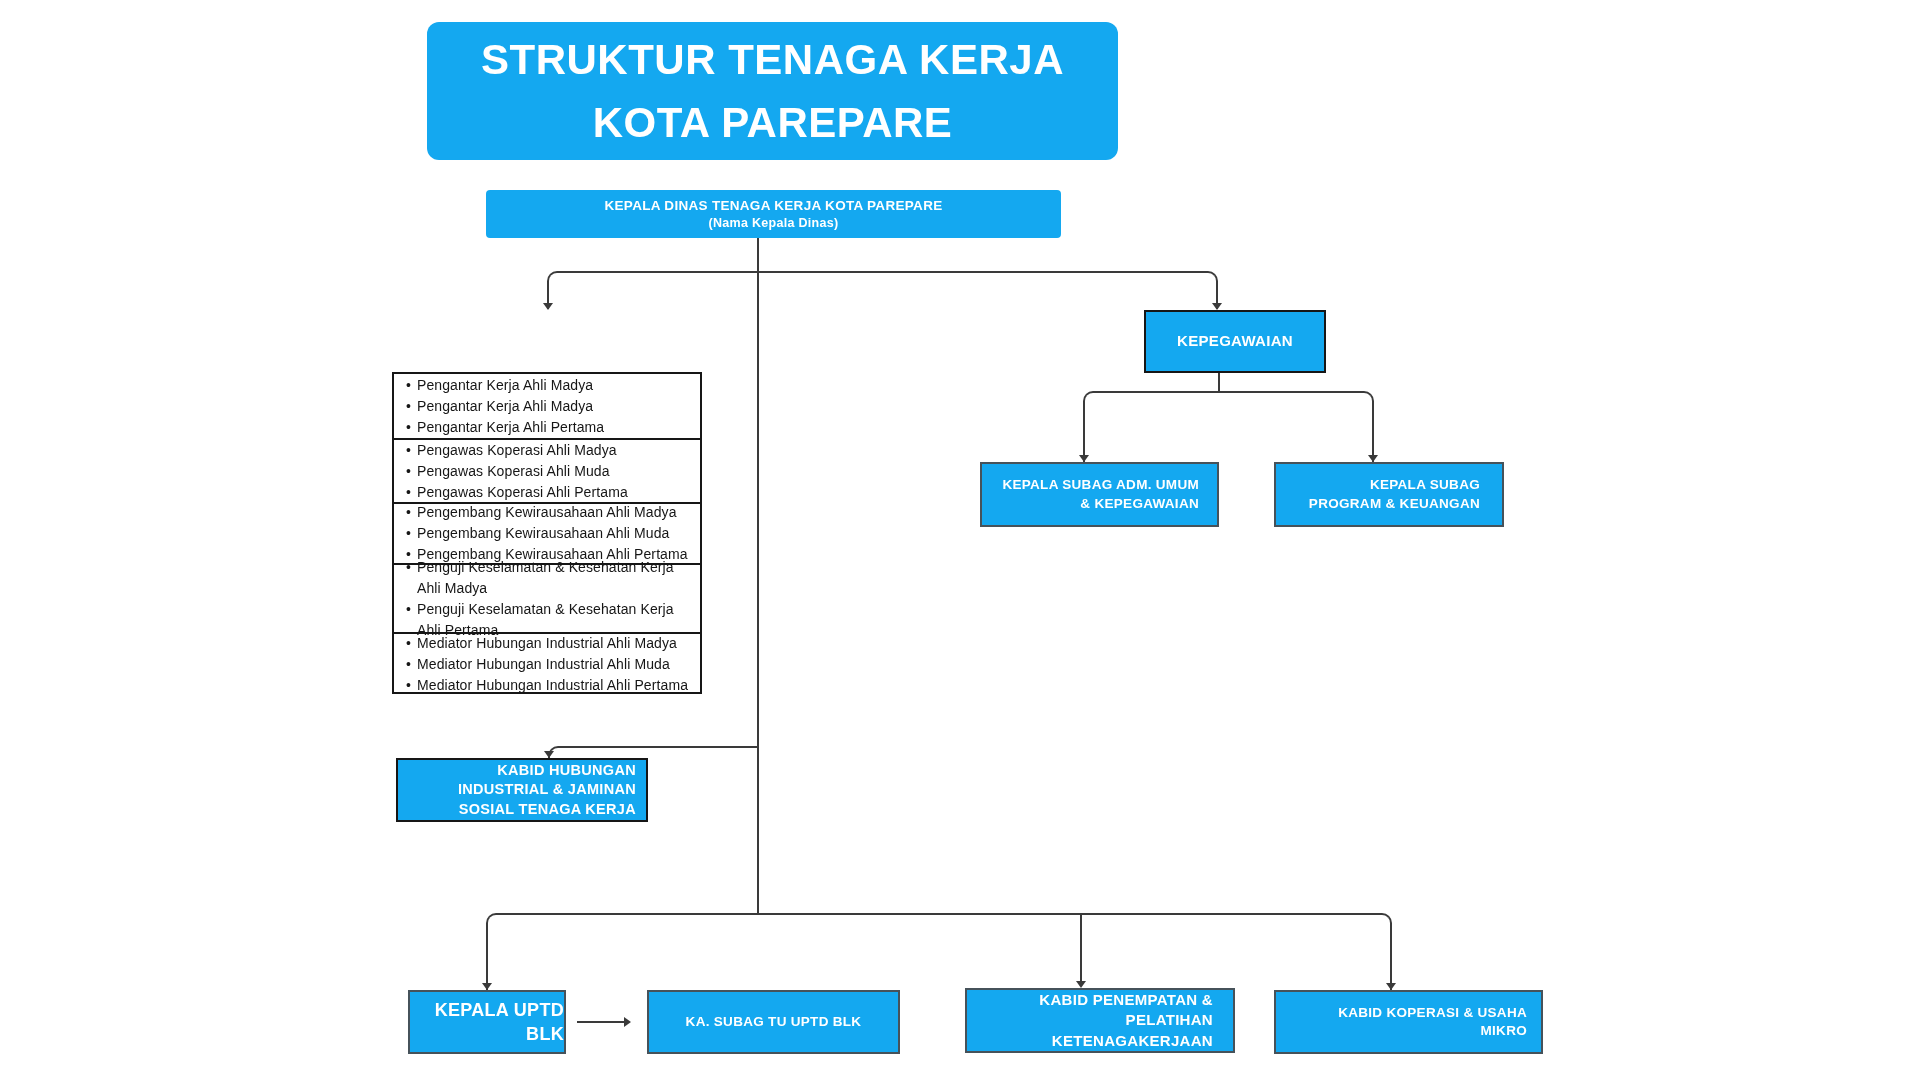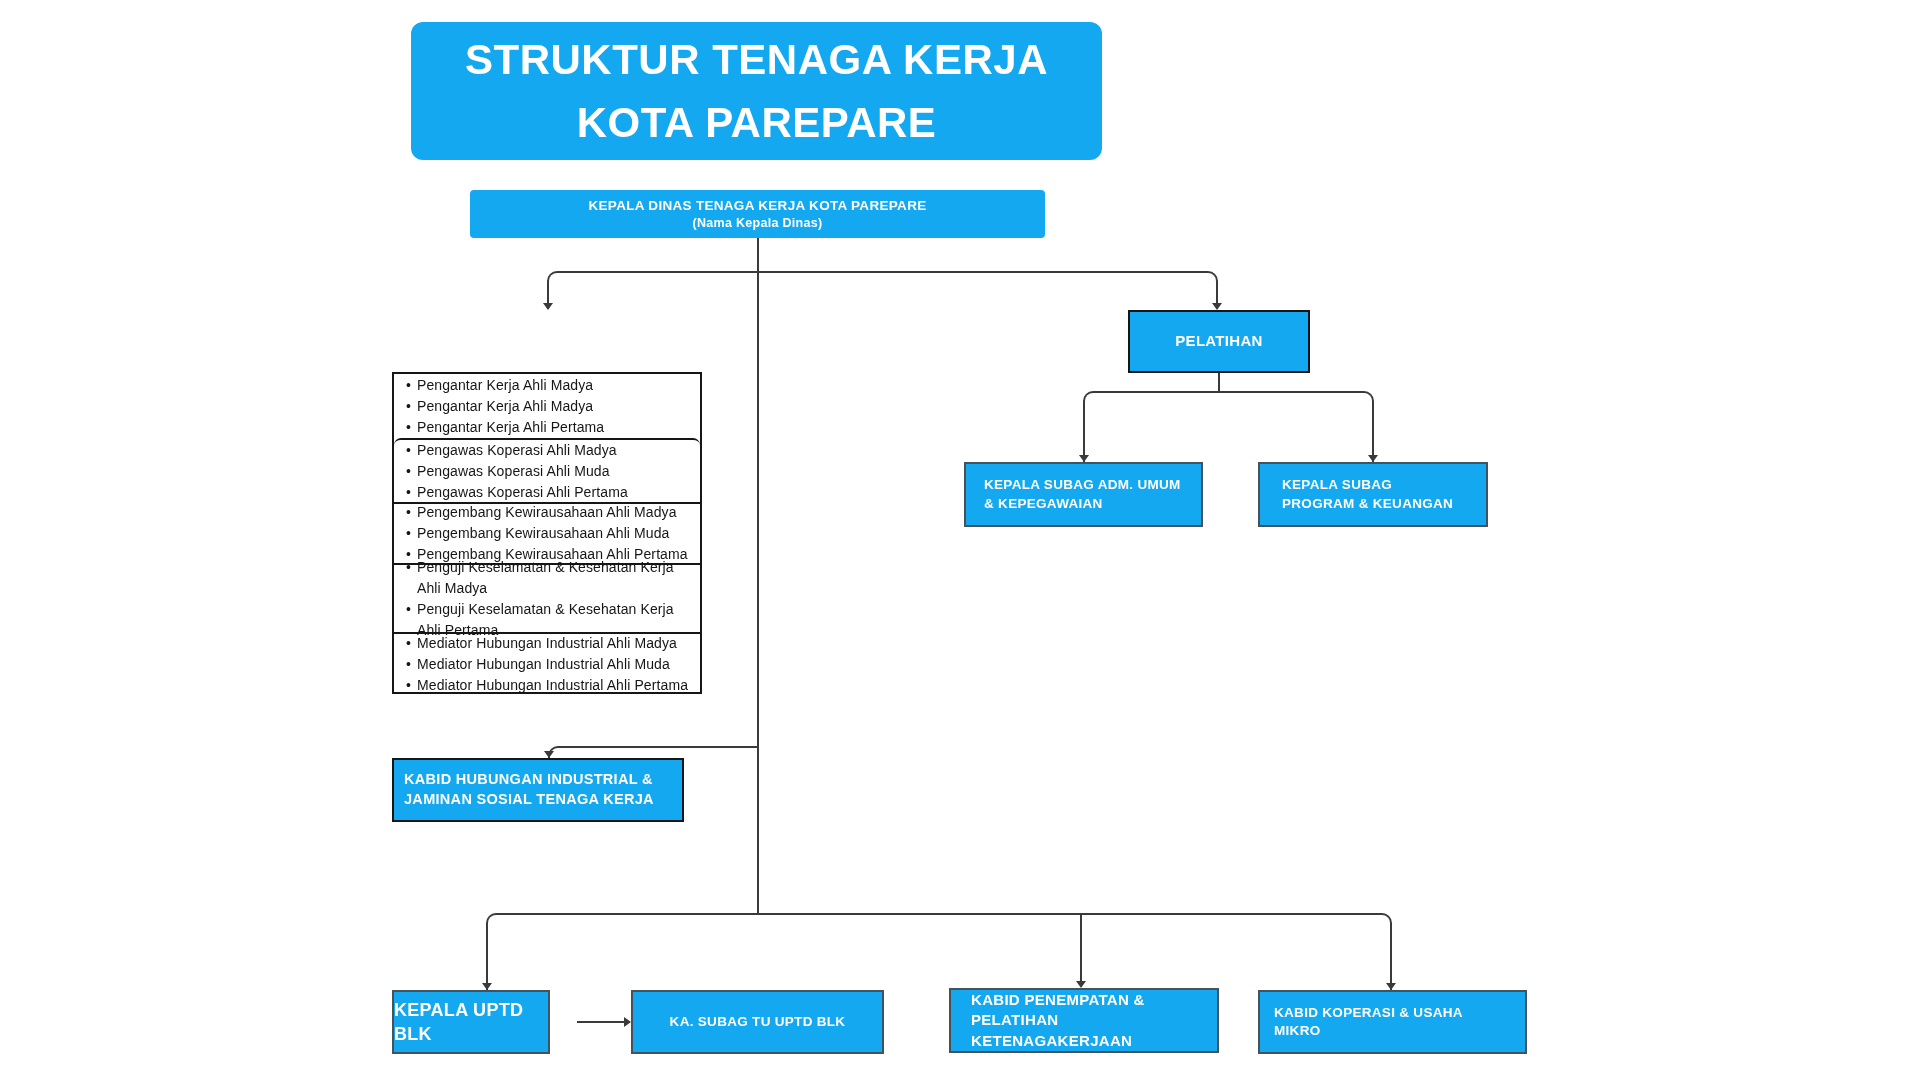--- a/index.html
+++ b/index.html
@@ -12,47 +12,47 @@
     --c-canvas:#ffffff;
   }
   *{box-sizing:border-box;margin:0;padding:0;}
   html,body{background:var(--c-canvas);}
   body{font-family:"Liberation Sans",sans-serif;}
   .canvas{position:relative;width:1920px;height:1080px;background:var(--c-canvas);overflow:hidden;}
 
   
   .node{position:absolute;background:var(--c-accent);color:var(--c-text_light);
         display:flex;flex-direction:column;align-items:center;justify-content:center;
-        text-align:left;font-weight:bold;letter-spacing:.3px;line-height:1.35;}
+        text-align:right;font-weight:bold;letter-spacing:.3px;line-height:1.35;margin-left:16px;}
   .bd-dark{border:2px solid var(--c-border_dark);}
   .bd-gray{border:2px solid var(--c-border_gray);}
 
   .title-box{left:411px;top:22px;width:691px;height:138px;border-radius:12px;
              font-size:42px;line-height:1.5;letter-spacing:.5px;}
   .kepala-dinas{left:470px;top:190px;width:575px;height:48px;border-radius:4px;
                 font-size:13.5px;line-height:1.3;}
   .kepala-dinas .sub{font-size:12.5px;}
   .jf-header{left:392px;top:310px;width:310px;height:62px;font-size:15px;}
   .sekretaris{left:1128px;top:310px;width:182px;height:63px;font-size:15px;}
   .subag-adm{left:964px;top:462px;width:239px;height:65px;font-size:13.5px;padding:0 18px;}
   .subag-program{left:1258px;top:462px;width:230px;height:65px;font-size:13.5px;padding:8px 22px;}
-  .kabid-hubungan{left:392px;top:758px;width:292px;height:64px;font-size:14.5px;padding:8px 10px;}
+  .kabid-hubungan{left:380px;top:758px;width:252px;height:64px;font-size:14.5px;padding:8px 10px;}
   .kepala-uptd{left:392px;top:990px;width:158px;height:64px;font-size:18px;}
   .ka-subag-tu{left:631px;top:990px;width:253px;height:64px;font-size:13.5px;}
   .kabid-penempatan{left:949px;top:988px;width:270px;height:65px;font-size:15px;padding:0 20px;}
   .kabid-koperasi{left:1258px;top:990px;width:269px;height:64px;font-size:13.5px;padding:0 14px;}
 
   
   .jf-list{position:absolute;left:392px;top:372px;width:310px;height:322px;
            background:#fff;border:2px solid var(--c-border_dark);
            display:flex;flex-direction:column;}
   .jf-section{display:flex;flex-direction:column;justify-content:center;
               padding:6px 4px 6px 10px;flex:0 0 auto;}
   .jf-section + .jf-section{border-top:2px solid var(--c-border_dark);}
-  .s1{height:64px;} .s2{height:64px;border-radius:7px;} .s3{height:61px;} .s4{height:69px;} .s5{height:62px;}
+  .s1{height:64px;} .s2{height:64px;} .s3{height:61px;} .s4{height:69px;} .s5{height:62px;}
   .jf-item{position:relative;padding-left:13px;font-size:14px;color:var(--c-text_dark);
            line-height:1.5;letter-spacing:.1px;}
   .jf-item::before{content:"\2022";position:absolute;left:2px;top:0;}
 
   
   .lineV{position:absolute;width:2px;background:var(--c-line);}
   .lineH{position:absolute;height:2px;background:var(--c-line);}
   .bracket{position:absolute;border-top:2px solid var(--c-line);
            border-left:2px solid var(--c-line);border-right:2px solid var(--c-line);
            border-radius:10px 10px 0 0;}
@@ -107,21 +107,21 @@
       <div class="jf-item">Penguji Keselamatan &amp; Kesehatan Kerja Ahli Pertama</div>
     </div>
     <div class="jf-section s5">
       <div class="jf-item">Mediator Hubungan Industrial Ahli Madya</div>
       <div class="jf-item">Mediator Hubungan Industrial Ahli Muda</div>
       <div class="jf-item">Mediator Hubungan Industrial Ahli Pertama</div>
     </div>
   </div>
 
   <div class="node sekretaris bd-dark">
-    <div>PELATIHAN</div>
+    <div>KEPEGAWAIAN</div>
   </div>
 
   <div class="lineV" style="left:1218px;top:373px;height:19px;"></div>
   <div class="bracket" style="left:1083px;top:391px;width:291px;height:71px;"></div>
   <div class="arr-d" style="left:1079px;top:455px;"></div>
   <div class="arr-d" style="left:1368px;top:455px;"></div>
 
   <div class="node subag-adm bd-gray">
     <div>KEPALA SUBAG ADM. UMUM &amp; KEPEGAWAIAN</div>
   </div>

